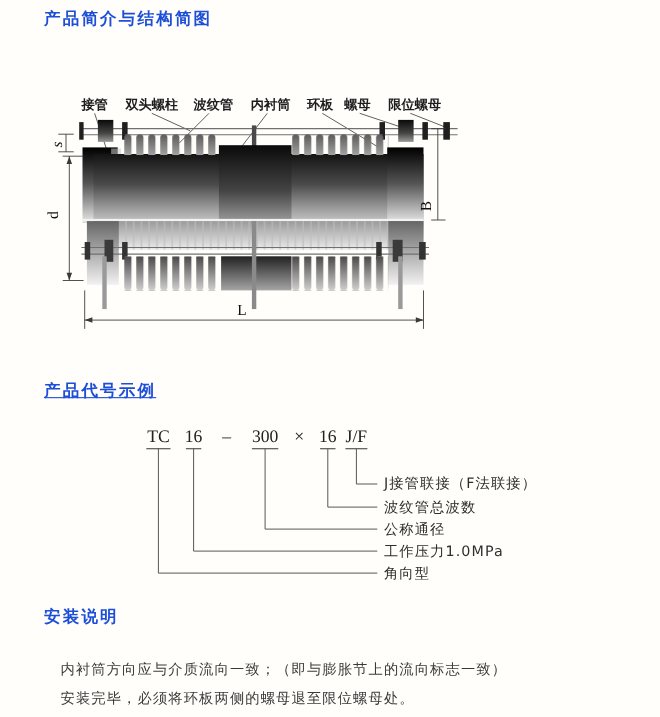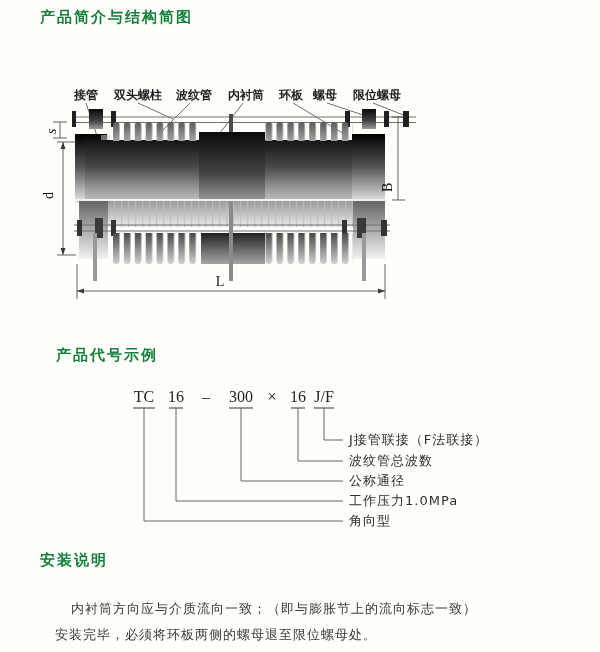--- a/index.html
+++ b/index.html
@@ -3,21 +3,21 @@
 <meta charset="utf-8">
 <style>
   html,body{margin:0;padding:0;background:#ffffff;}
   .page{
     position:relative;width:600px;height:652px;overflow:hidden;
     background:#fffefb;
     font-family:"DejaVu Sans","Liberation Sans",sans-serif;
   }
   .sec-title{
     position:absolute;margin:0;font-size:15px;font-weight:bold;
-    color:#15803d;letter-spacing:2px;white-space:nowrap;
+    color:#1d4ed8;letter-spacing:2px;white-space:nowrap;
   }
   .install-line{
     position:absolute;margin:0;font-size:13px;color:#3a3a3a;
     letter-spacing:1px;white-space:nowrap;
   }
   .diagram-wrap{position:absolute;left:40px;top:78px;width:470px;height:240px;}
   .code-wrap{position:absolute;left:130px;top:372px;width:470px;height:158px;margin-top:11px;}
   svg{display:block;}
   .plabel{font-size:12px;font-weight:bold;fill:#1d1d1d;text-anchor:middle;
           font-family:"DejaVu Sans","Liberation Sans",sans-serif;}
@@ -183,21 +183,21 @@
         <line class="dimline" x1="37" y1="186" x2="37" y2="221"></line>
         <line class="dimline" x1="345" y1="186" x2="345" y2="221"></line>
         <line class="dimline" x1="37" y1="213" x2="345" y2="213"></line>
         <polygon points="37,213 44,210.5 44,215.5" fill="#3a3a3a"></polygon>
         <polygon points="345,213 338,210.5 338,215.5" fill="#3a3a3a"></polygon>
         <text class="dimtext" font-size="15" text-anchor="middle" x="180" y="208">L</text>
       </g>
     </svg>
   </div>
 
-  <h2 class="sec-title" style="left:56px;top:346px;">产品代号示例</h2>
+  <h2 class="sec-title" style="left:40px;top:346px;text-decoration:underline;">产品代号示例</h2>
 
   <div class="code-wrap">
     <svg viewBox="0 0 470 158" width="470" height="158">
       <g>
         <text class="tok" x="14" y="19">TC</text>
         <text class="tok" x="46" y="19">16</text>
         <text class="tok" x="76" y="19">–</text>
         <text class="tok" x="111" y="19">300</text>
         <text class="tok" x="142" y="19">×</text>
         <text class="tok" x="168" y="19">16</text>
@@ -222,16 +222,16 @@
         <text class="expl" x="219" y="82">波纹管总波数</text>
         <text class="expl" x="219" y="102">公称通径</text>
         <text class="expl" x="219" y="122">工作压力1.0MPa</text>
         <text class="expl" x="219" y="142">角向型</text>
       </g>
     </svg>
   </div>
 
   <h2 class="sec-title" style="left:40px;top:551px;">安装说明</h2>
 
-  <p class="install-line" style="left:55px;top:600px;margin-left:16px;">内衬筒方向应与介质流向一致；（即与膨胀节上的流向标志一致）</p>
+  <p class="install-line" style="left:55px;top:600px;">内衬筒方向应与介质流向一致；（即与膨胀节上的流向标志一致）</p>
   <p class="install-line" style="left:55px;top:626px;">安装完毕，必须将环板两侧的螺母退至限位螺母处。</p>
 
 </div>
 
 </body></html>

